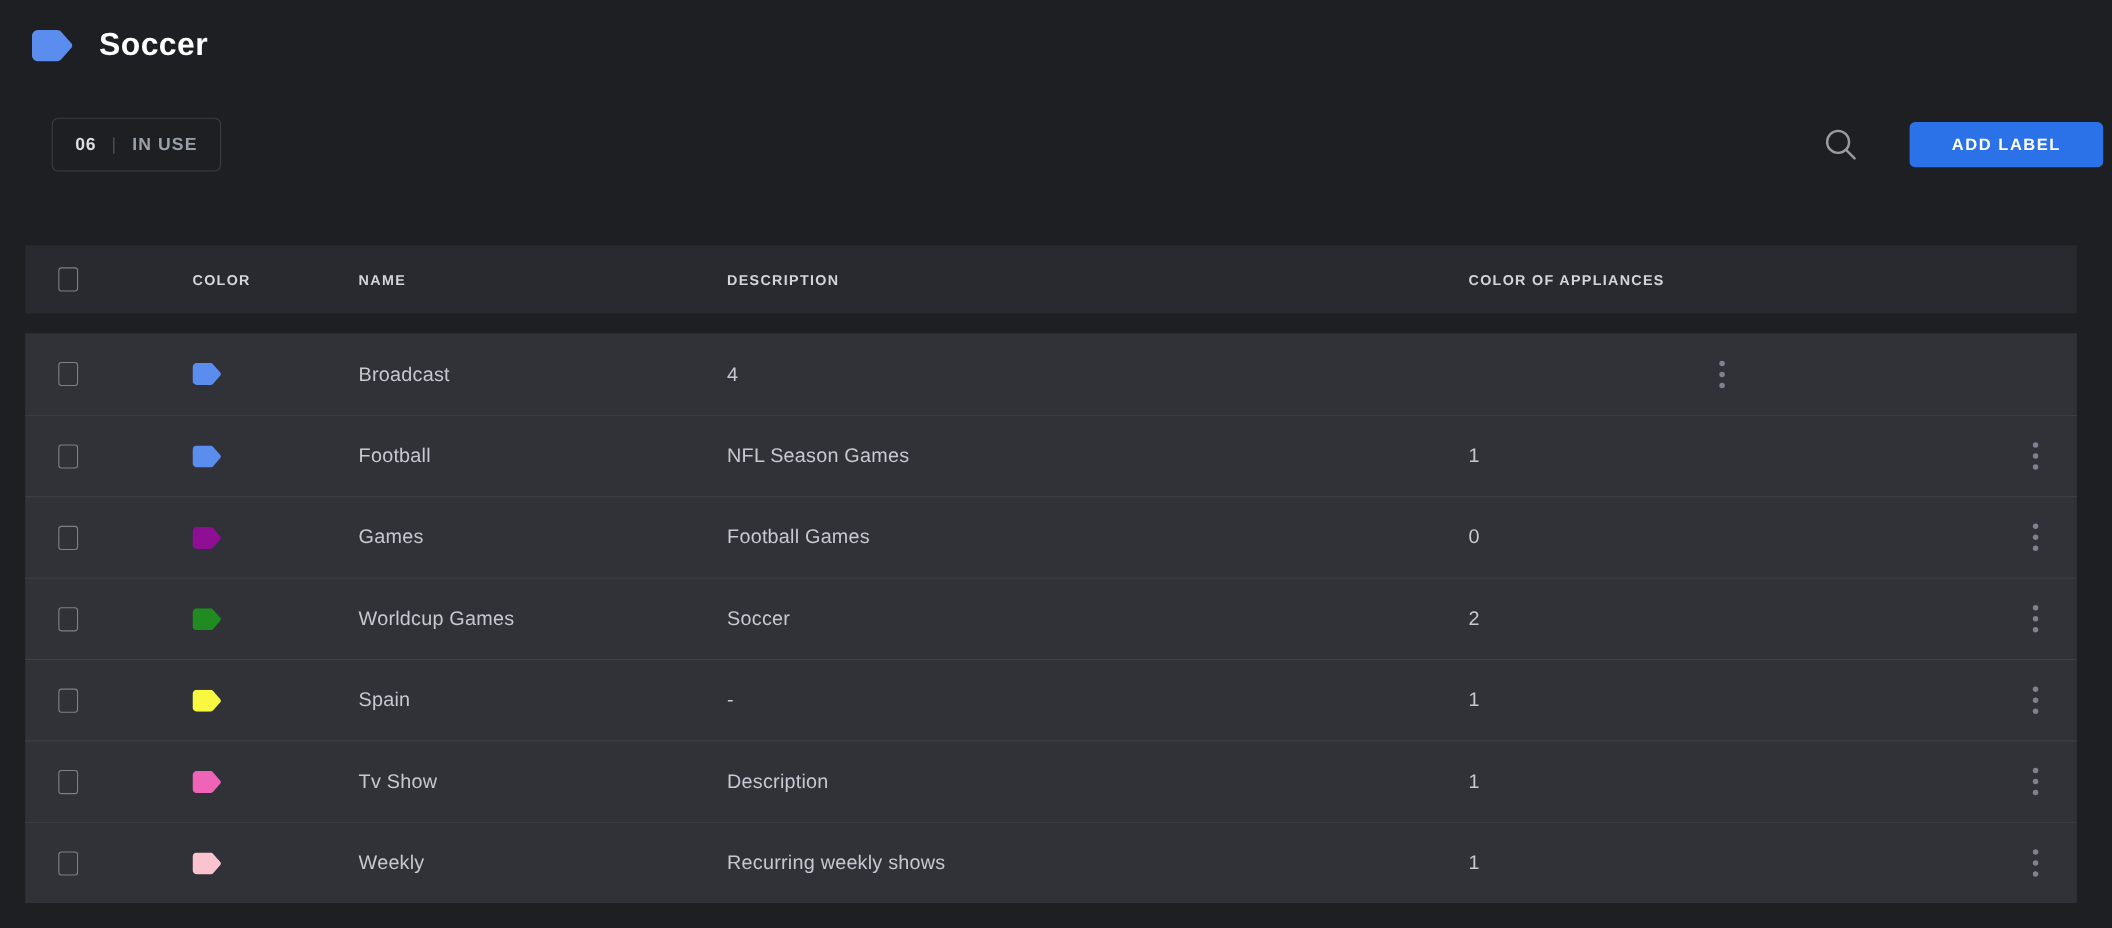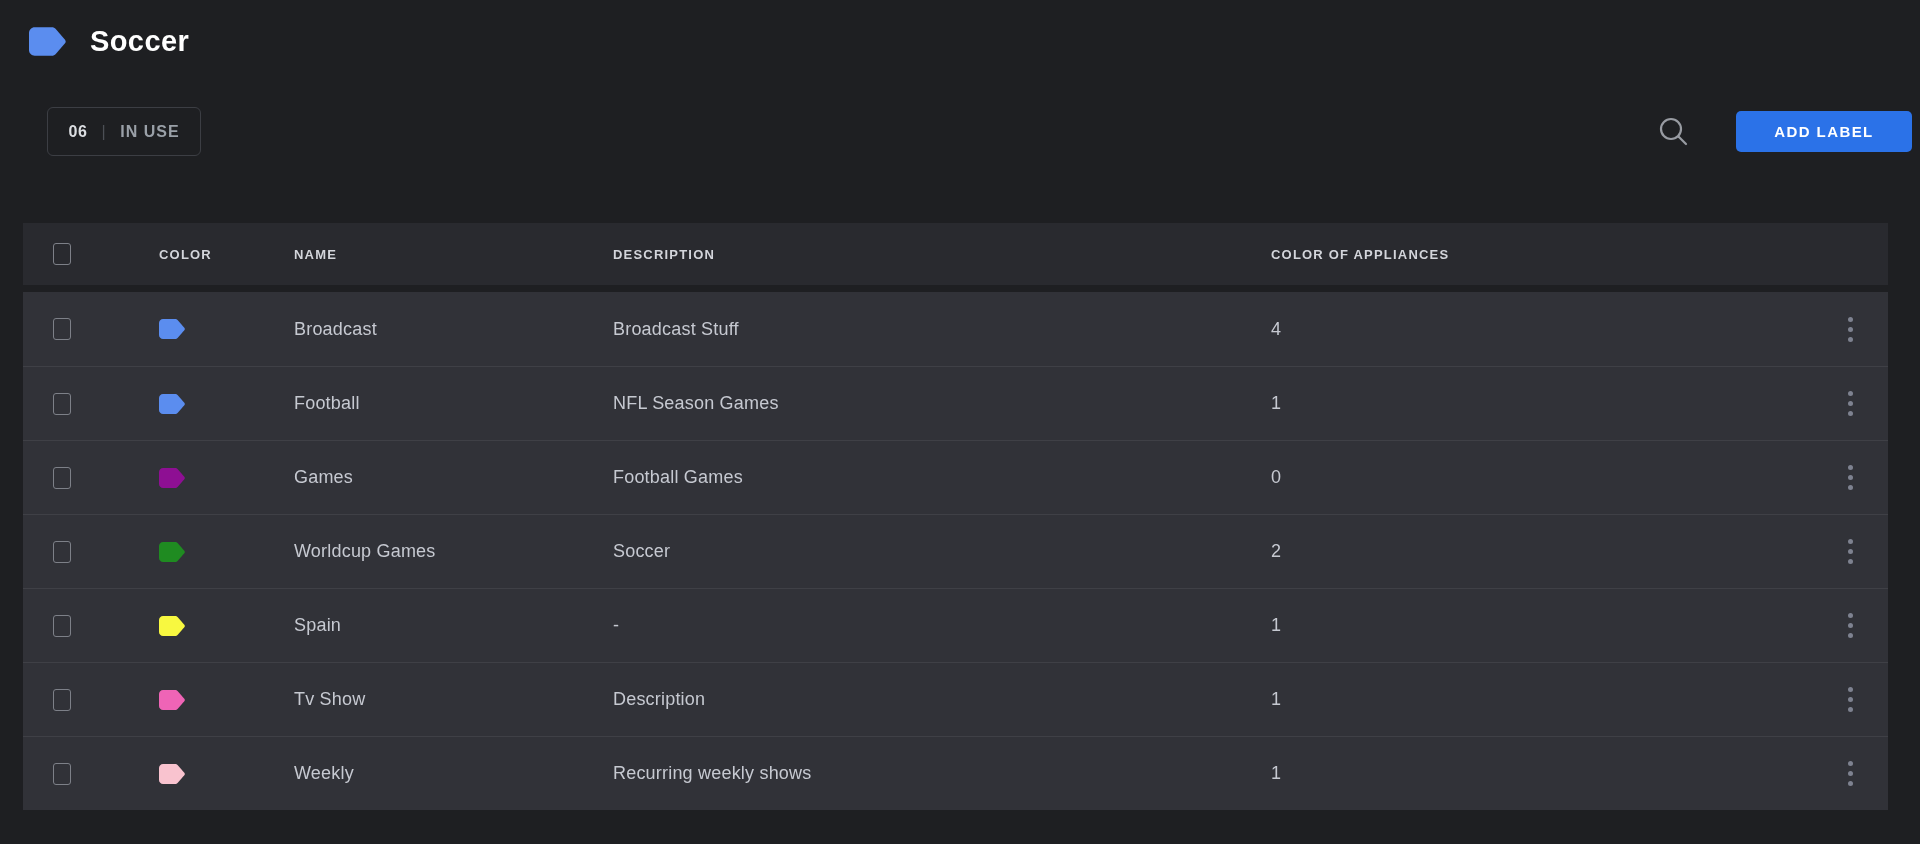--- a/index.html
+++ b/index.html
@@ -56,28 +56,29 @@
   }
 
   
   .labels-table {
     position:absolute; top:223px; left:23px; width:1865px;
   }
   .grid-row {
     display:grid;
     grid-template-columns:136px 135px 319px 658px 1fr 76px;
     align-items:center;
+    gap:16px;
   }
   .thead {
     height:62px; background:#292a2f;
   }
   .col-header {
     color:#d3d5db; font-size:13px; font-weight:700; letter-spacing:1.2px;
   }
-  .tbody { margin-top:7px; }
+  .tbody { margin-top:18px; }
   .trow {
     height:74px; background:#313238;
   }
   .trow + .trow { border-top:1px solid #3f4046; }
 
   .checkbox {
     width:18px; height:22px; margin-left:30px;
     border:1px solid #7d8088; border-radius:3px; background:transparent; cursor:pointer;
   }
   .chip { width:26px; height:20px; display:block; }
@@ -137,21 +138,20 @@
   <div class="trow grid-row">
     <div>
       <div class="checkbox"></div>
     </div>
     <div>
       <svg class="chip" viewBox="0 0 26 20" aria-hidden="true" style="color: rgb(91, 141, 239);">
         <path fill="currentColor" d="M4 0 L16 0 C17.1 0 18.1 0.45 18.8 1.25 L25.3 8.7 C25.95 9.45 25.95 10.55 25.3 11.3 L18.8 18.75 C18.1 19.55 17.1 20 16 20 L4 20 C1.79 20 0 18.21 0 16 L0 4 C0 1.79 1.79 0 4 0 Z"></path>
       </svg>
     </div>
     <div class="cell-text">Broadcast</div>
-    <div class="cell-text">Broadcast Stuff</div>
     <div class="cell-text">4</div>
     <button class="kebab-btn">
       <span style="display:contents">
         <span class="dot"></span><span class="dot"></span><span class="dot"></span>
       </span>
     </button>
   </div>
 
   <div class="trow grid-row">
     <div>

